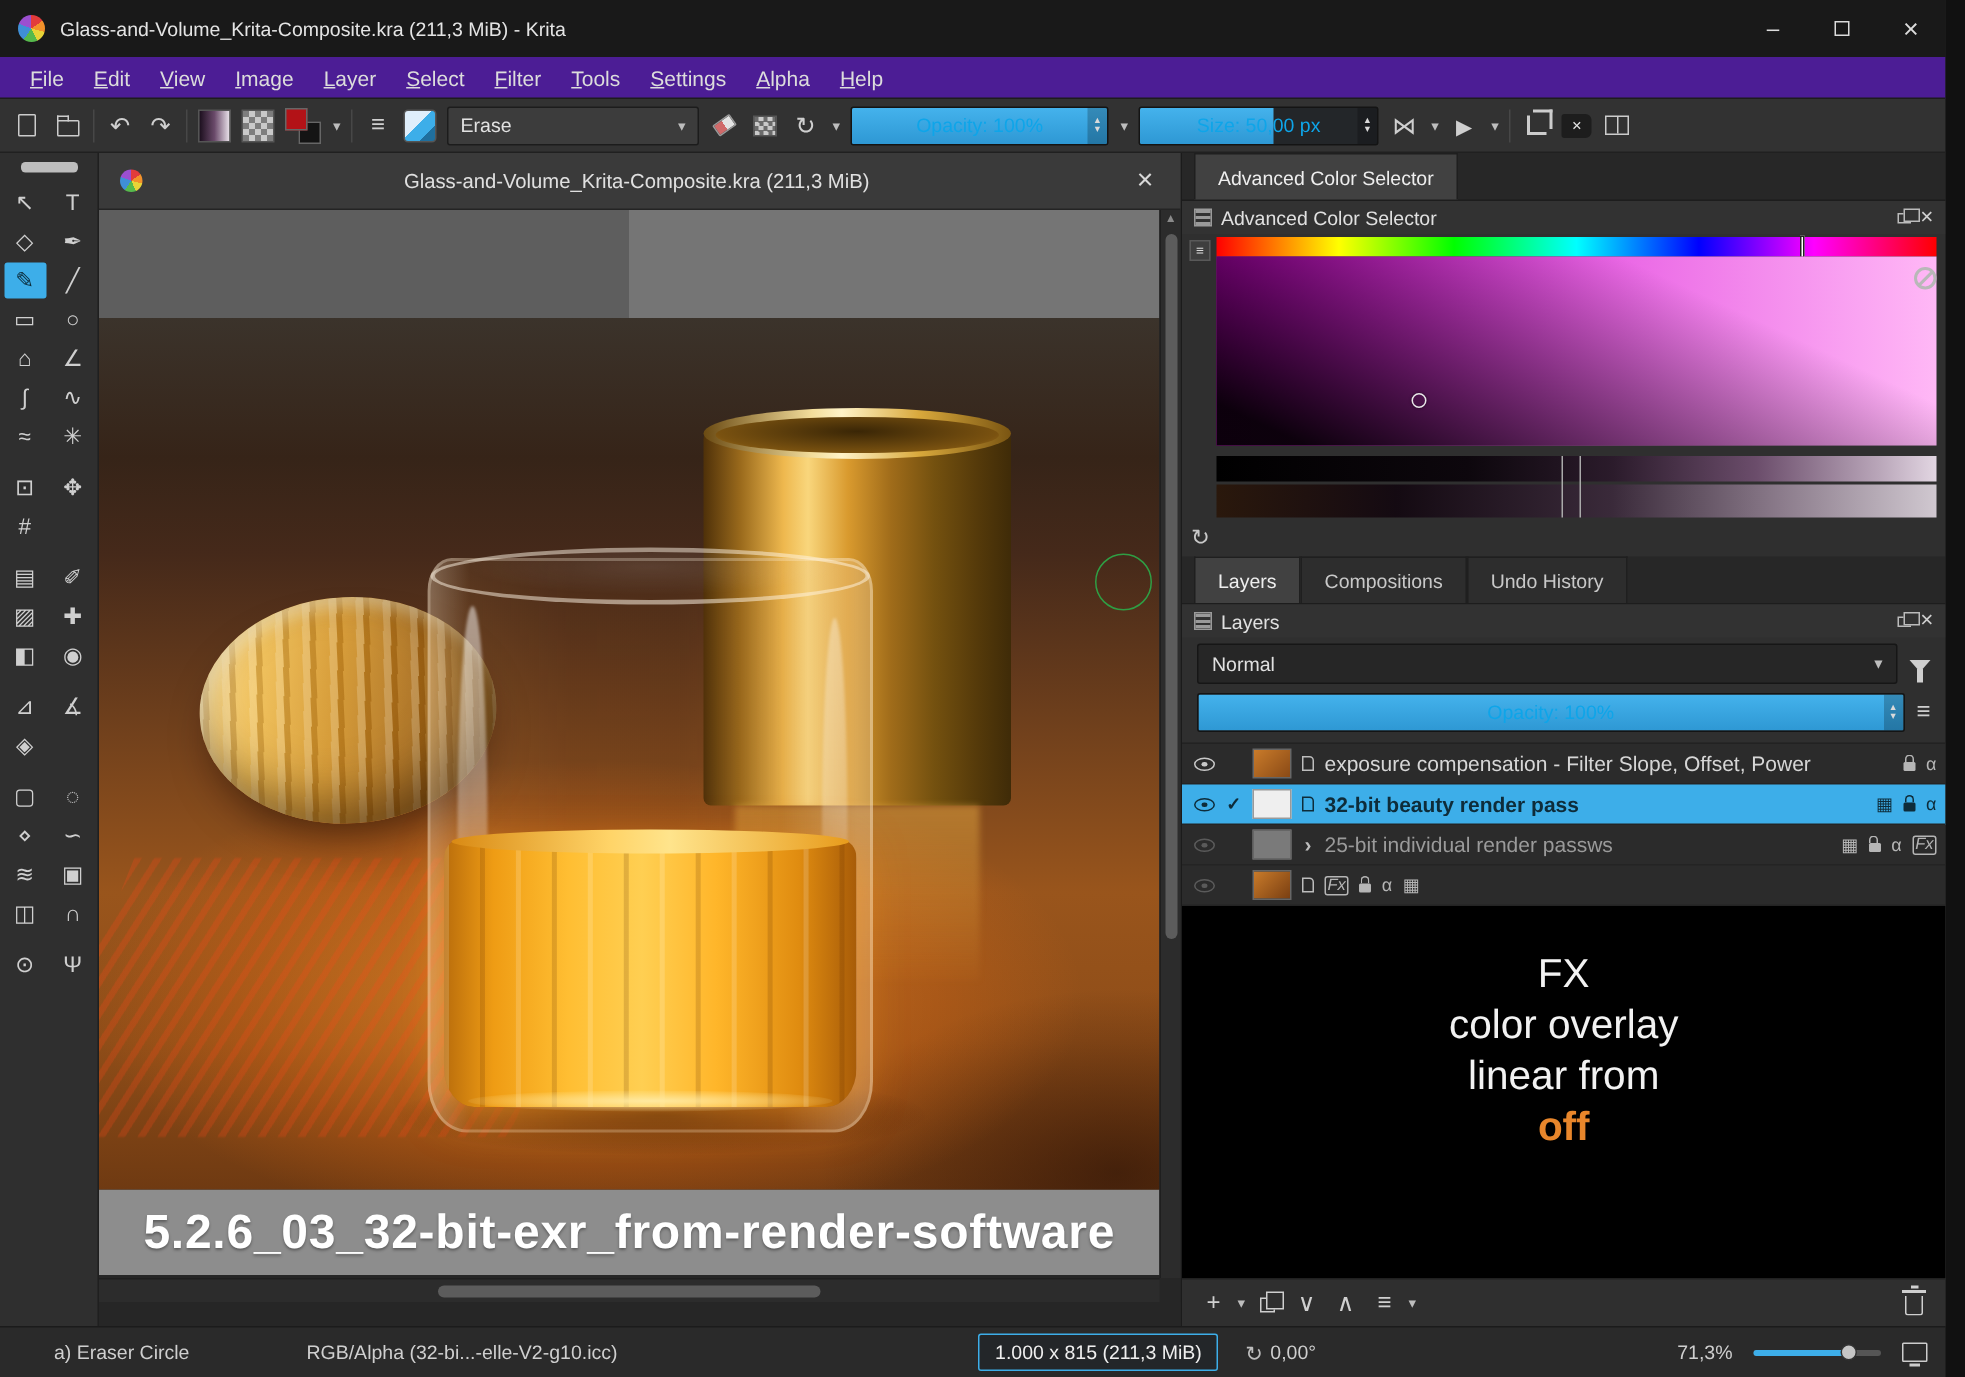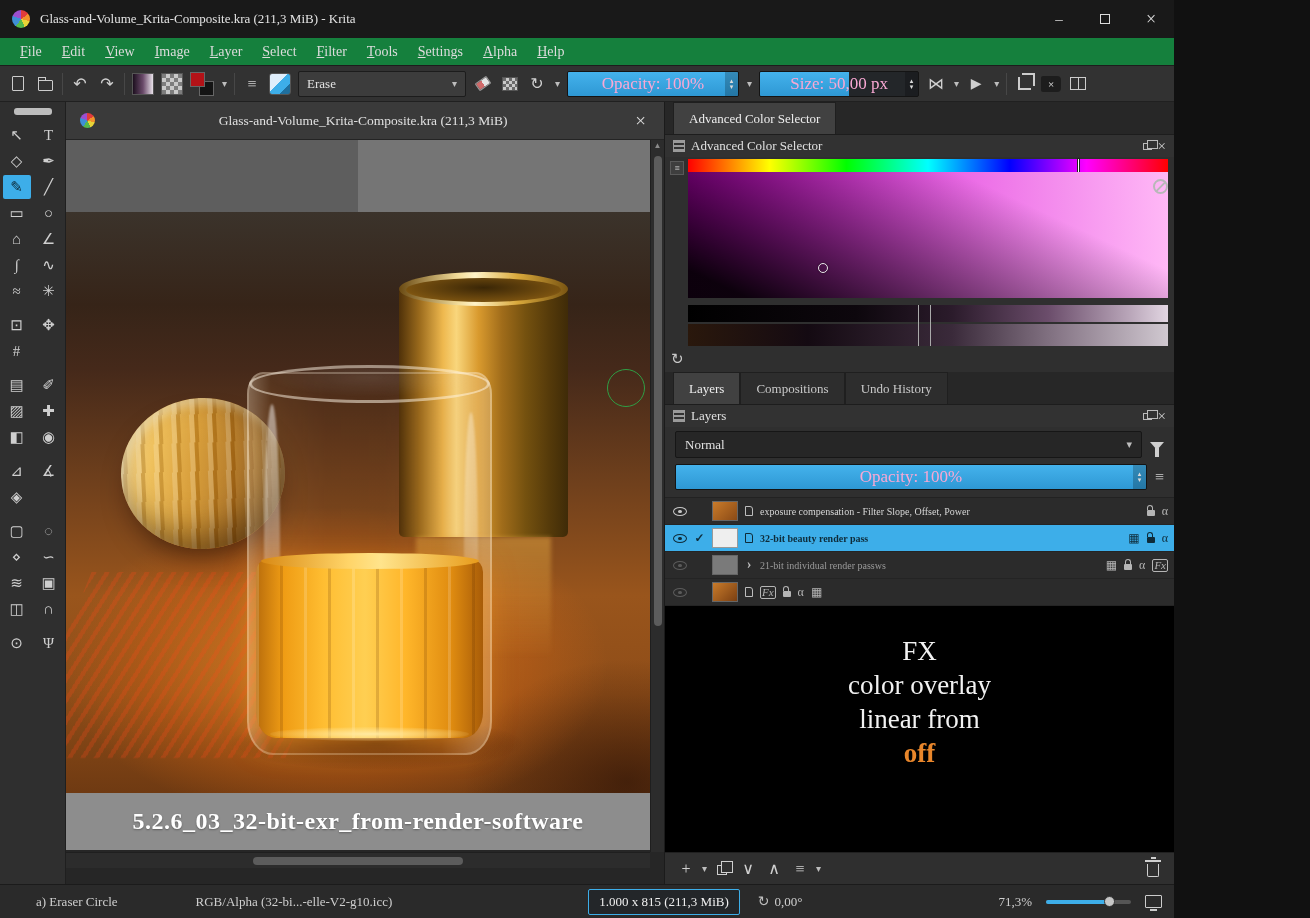--- a/index.html
+++ b/index.html
@@ -1,32 +1,32 @@
 <!DOCTYPE html>
 <html><head>
 <meta charset="utf-8">
 <style>
   * { margin:0; padding:0; box-sizing:border-box; }
   html,body { background:#111; }
-  .app{ width:1174px; height:918px; position:relative; display:flex; flex-direction:column;
-        background:#262626; font-family:Liberation Serif, serif; color:#dcdcdc; overflow:hidden;
+  .app{ width:1297px; height:918px; position:relative; display:flex; flex-direction:column;
+        background:#262626; font-family:Liberation Sans, sans-serif; color:#dcdcdc; overflow:hidden;
         font-size:13px; user-select:none;}
 
   
   .titlebar{ height:38px; background:#191919; display:flex; align-items:center; flex:0 0 auto;}
   .krita-logo{ width:18px; height:18px; border-radius:50%; margin-left:12px;
     background:conic-gradient(#e23b3b 0 55deg,#f2912b 55deg 105deg,#e8d437 105deg 155deg,#56b94c 155deg 215deg,#3f8fd6 215deg 290deg,#9b4fd0 290deg 360deg);}
   .win-title{ margin-left:10px; color:#e4e4e4; font-size:13px;}
   .win-controls{ margin-left:auto; display:flex; height:100%;}
   .win-btn{ width:46px; height:100%; display:flex; align-items:center; justify-content:center; color:#dcdcdc; font-size:15px;}
   .max-glyph{ width:10px; height:10px; border:1.2px solid #dcdcdc;}
   .win-btn.close{ font-size:18px;}
 
   
-  .menubar{ height:28px; background:#15803d; display:flex; align-items:center; padding-left:10px; flex:0 0 auto; border-bottom:1px solid #1d1d1d;}
+  .menubar{ height:28px; background:#4c1d95; display:flex; align-items:center; padding-left:10px; flex:0 0 auto; border-bottom:1px solid #1d1d1d;}
   .menu-item{ display:inline-block; padding:4px 10px; font-size:14px; color:#dcdcdc;}
   .menu-item::first-letter{ text-decoration:underline;}
 
   
   .toolbar{ height:36px; background:#323232; border-bottom:1px solid #202020; display:flex; align-items:center; gap:7px; padding:0 8px; flex:0 0 auto; overflow:hidden;}
   .tb-sep{ width:1px; height:22px; background:#474747; flex:0 0 auto;}
   .tb-btn{ display:flex; align-items:center; justify-content:center; min-width:20px; height:26px; color:#cfcfcf; flex:0 0 auto;}
   .glyph16{ font-size:16px; } .glyph14{ font-size:14px; }
   .caret{ font-size:10px; color:#bdbdbd; margin-left:1px;}
   .i-page{ width:12px; height:15px; border:1.5px solid #ccc; border-radius:1px;}
@@ -40,21 +40,21 @@
   .fgbg .fg{ position:absolute; left:0; top:0; width:15px; height:15px; background:#b31217; border:1px solid #666;}
   .i-brushedit{ width:22px; height:22px; border-radius:3px; border:1px solid #555;
     background:linear-gradient(135deg,#dfeefb 45%,#3daee9 45% 75%,#1f6f9e 75%);}
   .combo{ width:168px; height:26px; background:#3c3c3c; border:1px solid #1c1c1c; border-radius:2px;
     display:flex; align-items:center; padding:0 8px; color:#e2e2e2;}
   .combo .caret{ margin-left:auto;}
   .i-eraser{ width:14px; height:9px; transform:rotate(-35deg); background:linear-gradient(90deg,#d06a6a 50%,#e4e4e4 50%); border:1px solid #999; border-radius:1px;}
   .i-checker-sm{ width:16px; height:14px; background:repeating-conic-gradient(#c9c9c9 0 25%,#6b6b6b 0 50%) 0 0/6px 6px; border:1px solid #555;}
   .slider{ position:relative; height:26px; background:#232629; border:1px solid #141414; border-radius:2px; overflow:hidden; flex:0 0 auto;}
   .slider .fill{ position:absolute; left:0; top:0; bottom:0; background:linear-gradient(180deg,#44b2ec,#2e98d4);}
-  .slider .lbl{ position:relative; z-index:1; text-align:center; line-height:24px; color:#f9a8d4; font-size:17px;}
+  .slider .lbl{ position:relative; z-index:1; text-align:center; line-height:24px; color:#0ea5e9; font-size:13px;}
   .slider .spin{ position:absolute; right:0; top:0; bottom:0; width:13px; z-index:2; display:flex; flex-direction:column; align-items:center; justify-content:center; background:rgba(0,0,0,.22);}
   .slider .spin span{ font-size:7px; line-height:6px; color:#dadada;}
   .tb-opacity{ width:172px;} .tb-size{ width:160px;}
   .i-crop{ width:13px; height:13px; border-left:2px solid #ccc; border-bottom:2px solid #ccc; position:relative;}
   .i-crop::before{ content:''; position:absolute; left:2px; bottom:2px; width:11px; height:11px; border-right:2px solid #ccc; border-top:2px solid #ccc;}
   .i-clear{ width:20px; height:16px; background:#1d1d1d; border-radius:2px 4px 4px 2px; color:#e8e8e8; font-size:11px; display:flex; align-items:center; justify-content:center;}
   .i-panel{ width:16px; height:13px; border:1.5px solid #ccc; display:flex;}
   .i-panel::after{ content:''; width:5px; margin-left:7px; border-left:1.5px solid #ccc; height:100%;}
 
   
@@ -73,21 +73,21 @@
   .canvas-region{ flex:1; display:flex; flex-direction:column; background:#262626; min-width:0; position:relative;}
   .doc-tabbar{ height:38px; background:#3a3a3a; border-bottom:1px solid #242424; display:flex; align-items:center; padding:0 14px; flex:0 0 auto;}
   .doc-icon{ width:15px; height:15px; border-radius:50%;
     background:conic-gradient(#e23b3b 0 55deg,#f2912b 55deg 105deg,#e8d437 105deg 155deg,#56b94c 155deg 215deg,#3f8fd6 215deg 290deg,#9b4fd0 290deg 360deg);}
   .doc-title{ flex:1; text-align:center; color:#e0e0e0; font-size:13.5px;}
   .doc-close{ font-size:19px; color:#d8d8d8; padding:0 4px;}
   .viewport{ flex:1; position:relative; min-height:0;}
   .canvas-stack{ margin-right:14px; height:100%; display:flex; flex-direction:column;}
   .surround-top{ height:72px; background:linear-gradient(90deg,#5e5e5e 0 50%,#757575 50% 100%); flex:0 0 auto;}
   .caption-bar{ height:57px; background:#8d8d8d; display:flex; align-items:center; justify-content:center; flex:0 0 auto;}
-  .caption-text{ font-size:24px; font-weight:bold; color:#ffffff; letter-spacing:.5px; text-shadow:0 1px 2px rgba(0,0,0,.35);}
+  .caption-text{ font-size:32px; font-weight:bold; color:#ffffff; letter-spacing:.5px; text-shadow:0 1px 2px rgba(0,0,0,.35);}
 
   
   .render{ position:relative; height:581px; overflow:hidden; flex:0 0 auto;
     background:
       radial-gradient(ellipse 60% 35% at 46% 78%, rgba(255,160,45,.60), rgba(255,120,20,.22) 55%, rgba(0,0,0,0) 78%),
       radial-gradient(ellipse 40% 30% at 96% 98%, rgba(30,10,4,.55), rgba(0,0,0,0) 70%),
       linear-gradient(180deg,#3b332b 0%,#362418 16%,#45291a 27%,#6e3f1c 46%,#99551c 66%,#8f4d18 83%,#6f3a12 100%);}
   .caustics{ position:absolute; left:-2%; bottom:6%; width:46%; height:32%; transform:skewX(-22deg);
     background:repeating-linear-gradient(103deg, rgba(255,72,26,.30) 0 5px, rgba(90,20,8,0) 5px 13px); opacity:.8; filter:blur(.5px);}
   .cylinder{ position:absolute; left:57%; top:13%; width:29%; height:43%; border-radius:5px;
@@ -193,21 +193,21 @@
   .check-slot{ width:15px; text-align:center; font-size:12px; font-weight:bold; flex:0 0 auto;}
   .thumb{ width:26px; height:20px; border:1px solid #666; flex:0 0 auto;}
   .thumb.orange{ background:linear-gradient(135deg,#c97b2a,#8a4a16);}
   .thumb.white{ background:#efefef; border-color:#9a9a9a;}
   .thumb.gray{ background:#7a7a7a;}
   .thumb.orange2{ background:linear-gradient(135deg,#c97b2a,#7a3f12);}
   .type-slot{ width:12px; flex:0 0 auto; display:flex; align-items:center; justify-content:center; font-size:14px; font-weight:bold; color:#bdbdbd;}
   .layer-row.selected .type-slot{ color:#0e2c3a;}
   .corner-ico{ width:8px; height:10px; border:1px solid #bdbdbd; border-radius:0 3px 0 0;}
   .layer-row.selected .corner-ico{ border-color:#0e2c3a;}
-  .layer-name{ flex:1; white-space:nowrap; overflow:hidden; text-overflow:ellipsis; font-size:10px;}
+  .layer-name{ flex:1; white-space:nowrap; overflow:hidden; text-overflow:ellipsis; font-size:14px;}
   .layer-row.selected .layer-name{ font-weight:bold;}
   .layer-row.dimtext .layer-name{ color:#9a9a9a;}
   .badges{ display:flex; align-items:center; gap:7px; flex:0 0 auto; color:#b5b5b5; font-size:12px;}
   .layer-row.selected .badges{ color:#0e2c3a;}
   .badge-fx{ font-size:11px; font-style:italic; border:1px solid currentColor; border-radius:2px; padding:0 1px; line-height:11px;}
   .lock{ width:8px; height:6px; background:#b5b5b5; border-radius:1px; position:relative; margin-top:3px;}
   .lock::before{ content:''; position:absolute; width:4px; height:4px; border:1.5px solid #b5b5b5; border-bottom:none; border-radius:3px 3px 0 0; top:-4.5px; left:.5px;}
   .layer-row.selected .lock{ background:#0e2c3a;} .layer-row.selected .lock::before{ border-color:#0e2c3a;}
 
   .fx-area{ flex:1; background:#000; display:flex; flex-direction:column; align-items:center; justify-content:flex-start; padding-top:28px; min-height:0;}
@@ -522,21 +522,21 @@
               <span>▦</span>
               <span class="lock"></span>
               <span>α</span>
             </span>
           </div>
           <div class="layer-row dimtext">
             <span class="eye dim"></span>
             <span class="check-slot"></span>
             <span class="thumb gray"></span>
             <span class="type-slot">›</span>
-            <span class="layer-name">21-bit individual render passws</span>
+            <span class="layer-name">25-bit individual render passws</span>
             <span class="badges">
               <span>▦</span>
               <span class="lock"></span>
               <span>α</span>
               <span class="badge-fx">Fx</span>
             </span>
           </div>
           <div class="layer-row dimtext">
             <span class="eye dim"></span>
             <span class="check-slot"></span>

